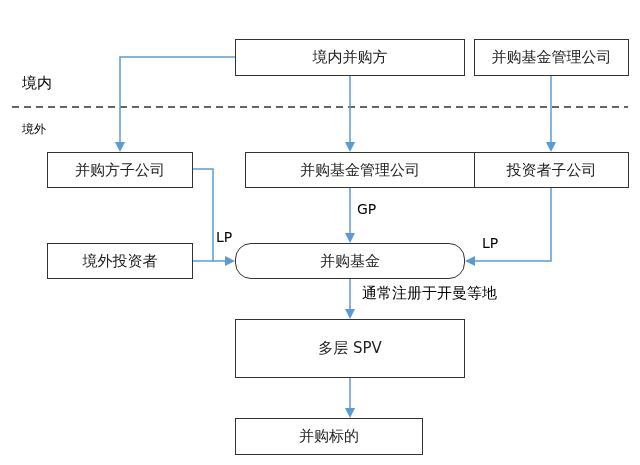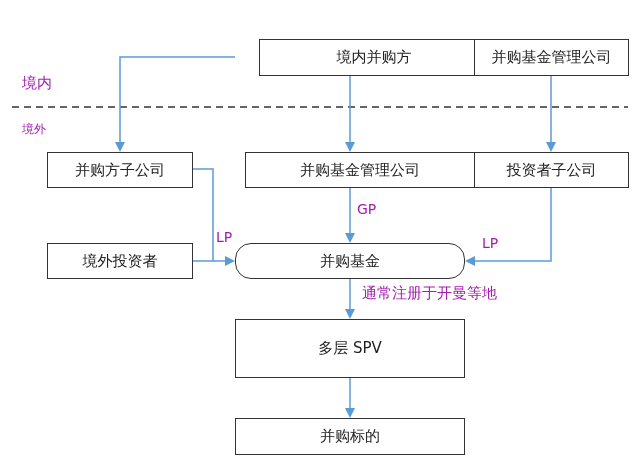--- a/index.html
+++ b/index.html
@@ -1,20 +1,20 @@
 <!DOCTYPE html>
 <html><head>
 <meta charset="utf-8">
 <style>
   html, body { margin:0; padding:0; background:#ffffff; }
   body { width:640px; height:465px; position:relative; overflow:hidden;
          font-family: "DejaVu Sans", "Liberation Sans", sans-serif; color:#222; }
   .box { position:absolute; box-sizing:border-box; border:1.5px solid #333; background:#fff;
          display:flex; align-items:center; justify-content:center; font-size:15px; color:#222; }
-  .label { position:absolute; font-size:14px; color:#a21caf; white-space:nowrap; }
+  .label { position:absolute; font-size:14px; color:#000000; white-space:nowrap; }
   svg.connectors { position:absolute; left:0; top:0; }
 </style>
 </head>
 <body>
 
 <svg class="connectors" width="640" height="465">
   <defs>
     <marker id="arr" markerWidth="10" markerHeight="10" refX="8" refY="5" orient="auto" markerUnits="userSpaceOnUse">
       <path d="M0,0 L10,5 L0,10 z" fill="#5b9bd5"></path>
     </marker>
@@ -37,29 +37,29 @@
   <polyline points="551,187 551,261 467,261" fill="none" stroke="#5b9bd5" stroke-width="1.5" marker-end="url(#arr)"></polyline>
 
   <line x1="350" y1="278" x2="350" y2="317" stroke="#5b9bd5" stroke-width="1.5" marker-end="url(#arr)"></line>
 
   <line x1="350" y1="377" x2="350" y2="416" stroke="#5b9bd5" stroke-width="1.5" marker-end="url(#arr)"></line>
 </svg>
 
 <div class="label" style="left:22px;top:74px;font-size:15px;">境内</div>
 <div class="label" style="left:22px;top:121px;font-size:12px;">境外</div>
 
-<div class="box" style="left:235px;top:39px;width:230px;height:37px;margin-left:24px;">境内并购方</div>
+<div class="box" style="left:235px;top:39px;width:230px;height:37px;">境内并购方</div>
 <div class="box" style="left:474px;top:39px;width:155px;height:37px;">并购基金管理公司</div>
 
 <div class="box" style="left:47px;top:152px;width:146px;height:36px;">并购方子公司</div>
 <div class="box" style="left:245px;top:152px;width:230px;height:36px;">并购基金管理公司</div>
 <div class="box" style="left:474px;top:152px;width:155px;height:36px;">投资者子公司</div>
 
 <div class="box" style="left:47px;top:243px;width:146px;height:36px;">境外投资者</div>
 <div class="box" style="left:235px;top:243px;width:230px;height:36px;border-radius:16px;">并购基金</div>
 
 <div class="box" style="left:235px;top:319px;width:230px;height:59px;">多层 SPV</div>
-<div class="box" style="left:235px;top:418px;width:230px;height:37px;">并购标的</div>
+<div class="box" style="left:235px;top:418px;width:188px;height:37px;">并购标的</div>
 
 <div class="label" style="left:357px;top:201px;">GP</div>
 <div class="label" style="left:216px;top:229px;">LP</div>
 <div class="label" style="left:482px;top:235px;">LP</div>
 <div class="label" style="left:362px;top:284px;font-size:15px;">通常注册于开曼等地</div>
 
 </body></html>

